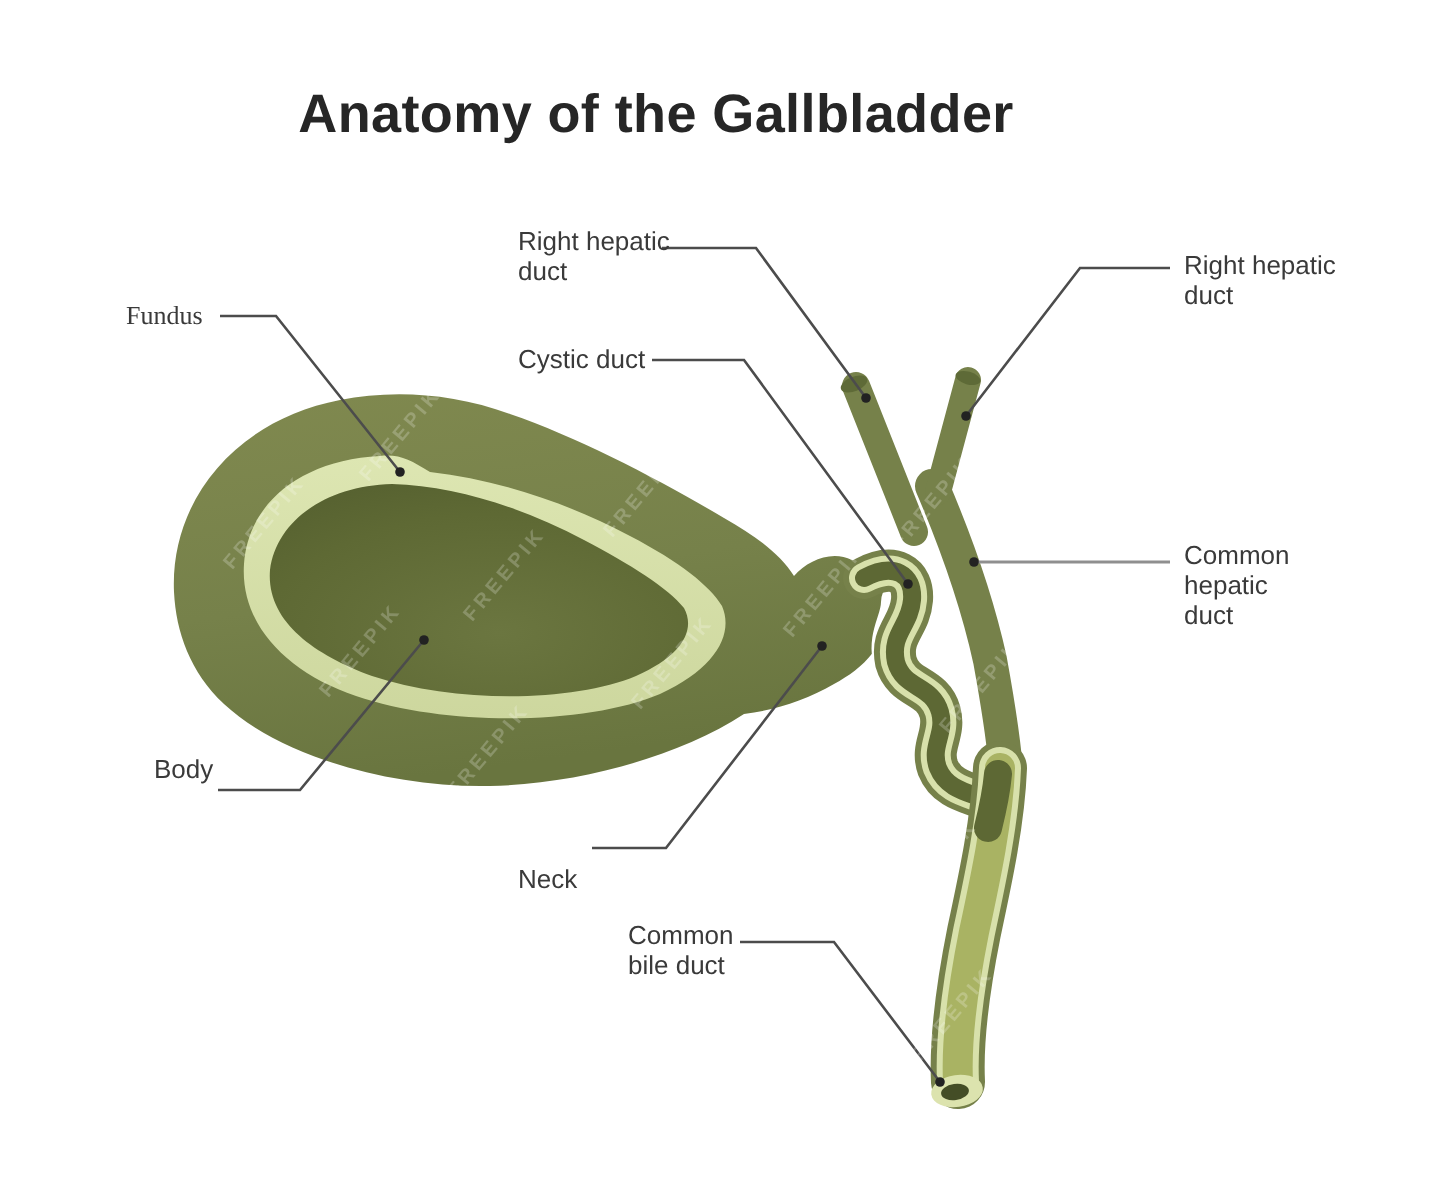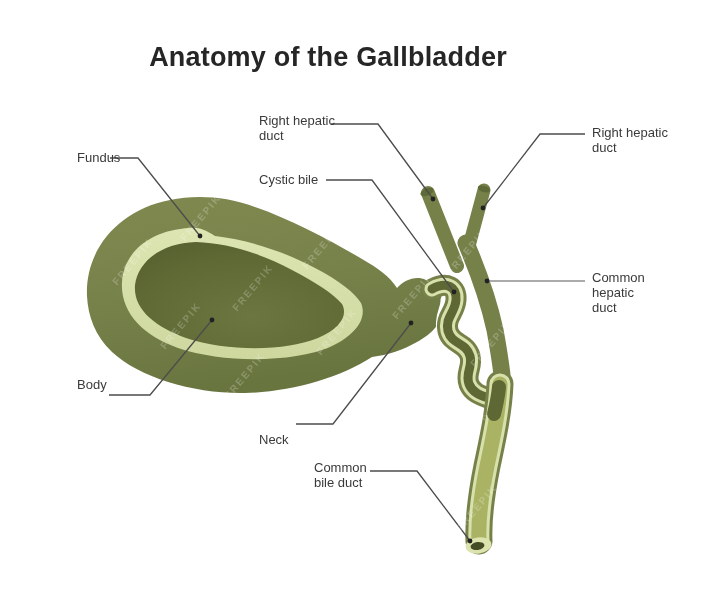--- a/index.html
+++ b/index.html
@@ -132,24 +132,24 @@
   <span class="wm" style="left:294px;top:240px;">FREEPIK</span>
   <span class="wm" style="left:308px;top:326px;">FREEPIK</span>
   <span class="wm" style="left:384px;top:290px;">FREEPIK</span>
   <span class="wm" style="left:438px;top:246px;">FREEPIK</span>
   <span class="wm" style="left:462px;top:338px;">FREEPIK</span>
   <span class="wm" style="left:440px;top:428px;">FREEPIK</span>
   <span class="wm" style="left:448px;top:502px;">FREEPIK</span>
 
   <div class="title">Anatomy of the Gallbladder</div>
 
-  <div class="lbl" style="left:77px;top:150px;">Fundus</div>
+  <div class="lbl" style="left:63px;top:150px;font-family:Liberation Serif, serif;">Fundus</div>
   <div class="lbl" style="left:259px;top:113px;">Right hepatic
 duct</div>
-  <div class="lbl" style="left:259px;top:172px;">Cystic bile</div>
+  <div class="lbl" style="left:259px;top:172px;">Cystic duct</div>
   <div class="lbl" style="left:592px;top:125px;">Right hepatic
 duct</div>
   <div class="lbl" style="left:592px;top:270px;">Common
 hepatic
 duct</div>
   <div class="lbl" style="left:77px;top:377px;">Body</div>
   <div class="lbl" style="left:259px;top:432px;">Neck</div>
   <div class="lbl" style="left:314px;top:460px;">Common
 bile duct</div>
 

